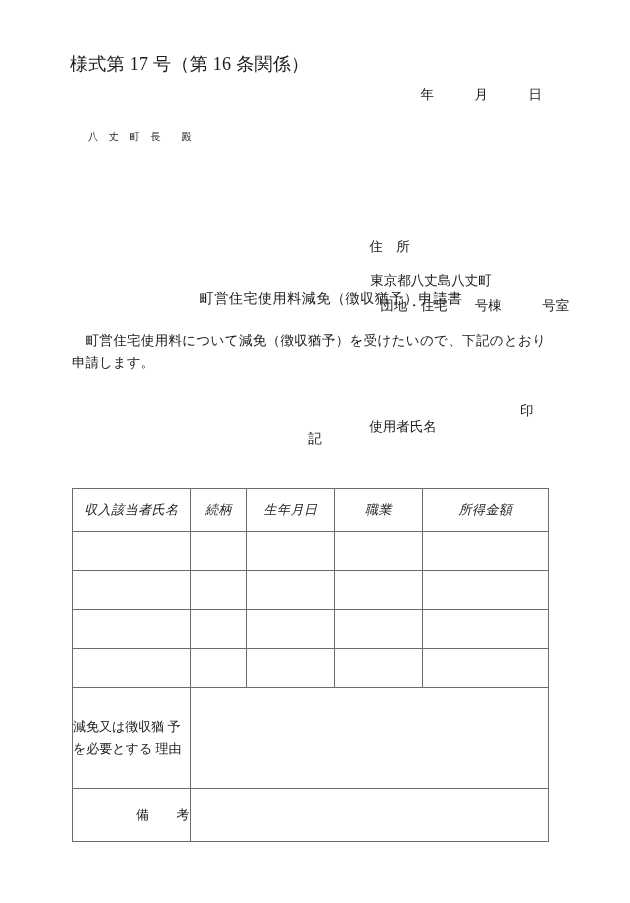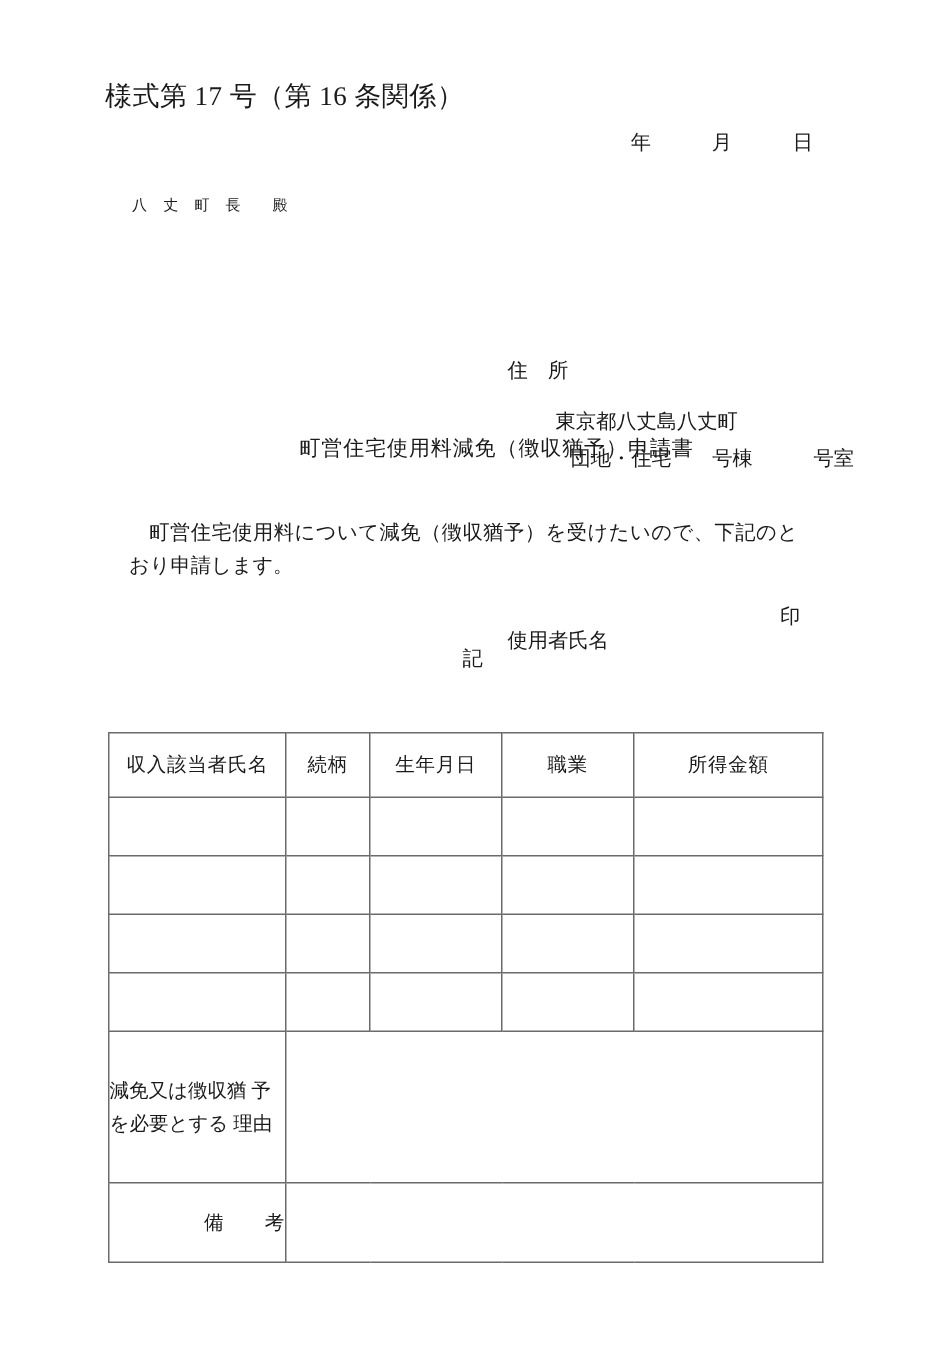--- a/index.html
+++ b/index.html
@@ -47,21 +47,21 @@
     letter-spacing: 0.4px;
   }
 
   
   #applicant-block {
     left: 318px;
     top: 190px;
     font-size: 13.5px;
   }
   .app-row { position: relative; height: 27px; }
-  .app-label { display: inline-block; }
+  .app-label { display: inline-block; margin-left: 31px; }
   .app-value { display: inline-block; margin-left: 32px; }
   #addr-line2 { padding-left: 42px; text-align: right; }
   #seal-mark {
     position: absolute;
     left: 202px;
     top: 0;
   }
 
   
   #doc-title {
@@ -77,21 +77,21 @@
   #body-text {
     position: absolute;
     left: 72px;
     top: 330px;
     width: 474px;
     font-size: 13.5px;
     line-height: 22px;
     text-align: justify;
   }
   #body-text p {
-    margin: 14px;
+    margin: 0;
     text-indent: 1em;
   }
 
   
   #ki-marker {
     left: 0;
     top: 430px;
     width: 630px;
     text-align: center;
     font-size: 13.5px;
@@ -110,20 +110,21 @@
   #form-table td, #form-table th {
     border: 1px solid #6b6b6b;
     padding: 0;
     font-weight: normal;
     vertical-align: middle;
   }
   #form-table th {
     height: 42px;
     text-align: center;
     letter-spacing: 0.5px;
+    font-style: italic;
   }
   .blank-row td { height: 38px; }
   .reason-cell {
     height: 100px;
     vertical-align: top;
     padding: 11px 0 0 9px;
     line-height: 22px;
     text-align: left;
   }
   .note-cell {

